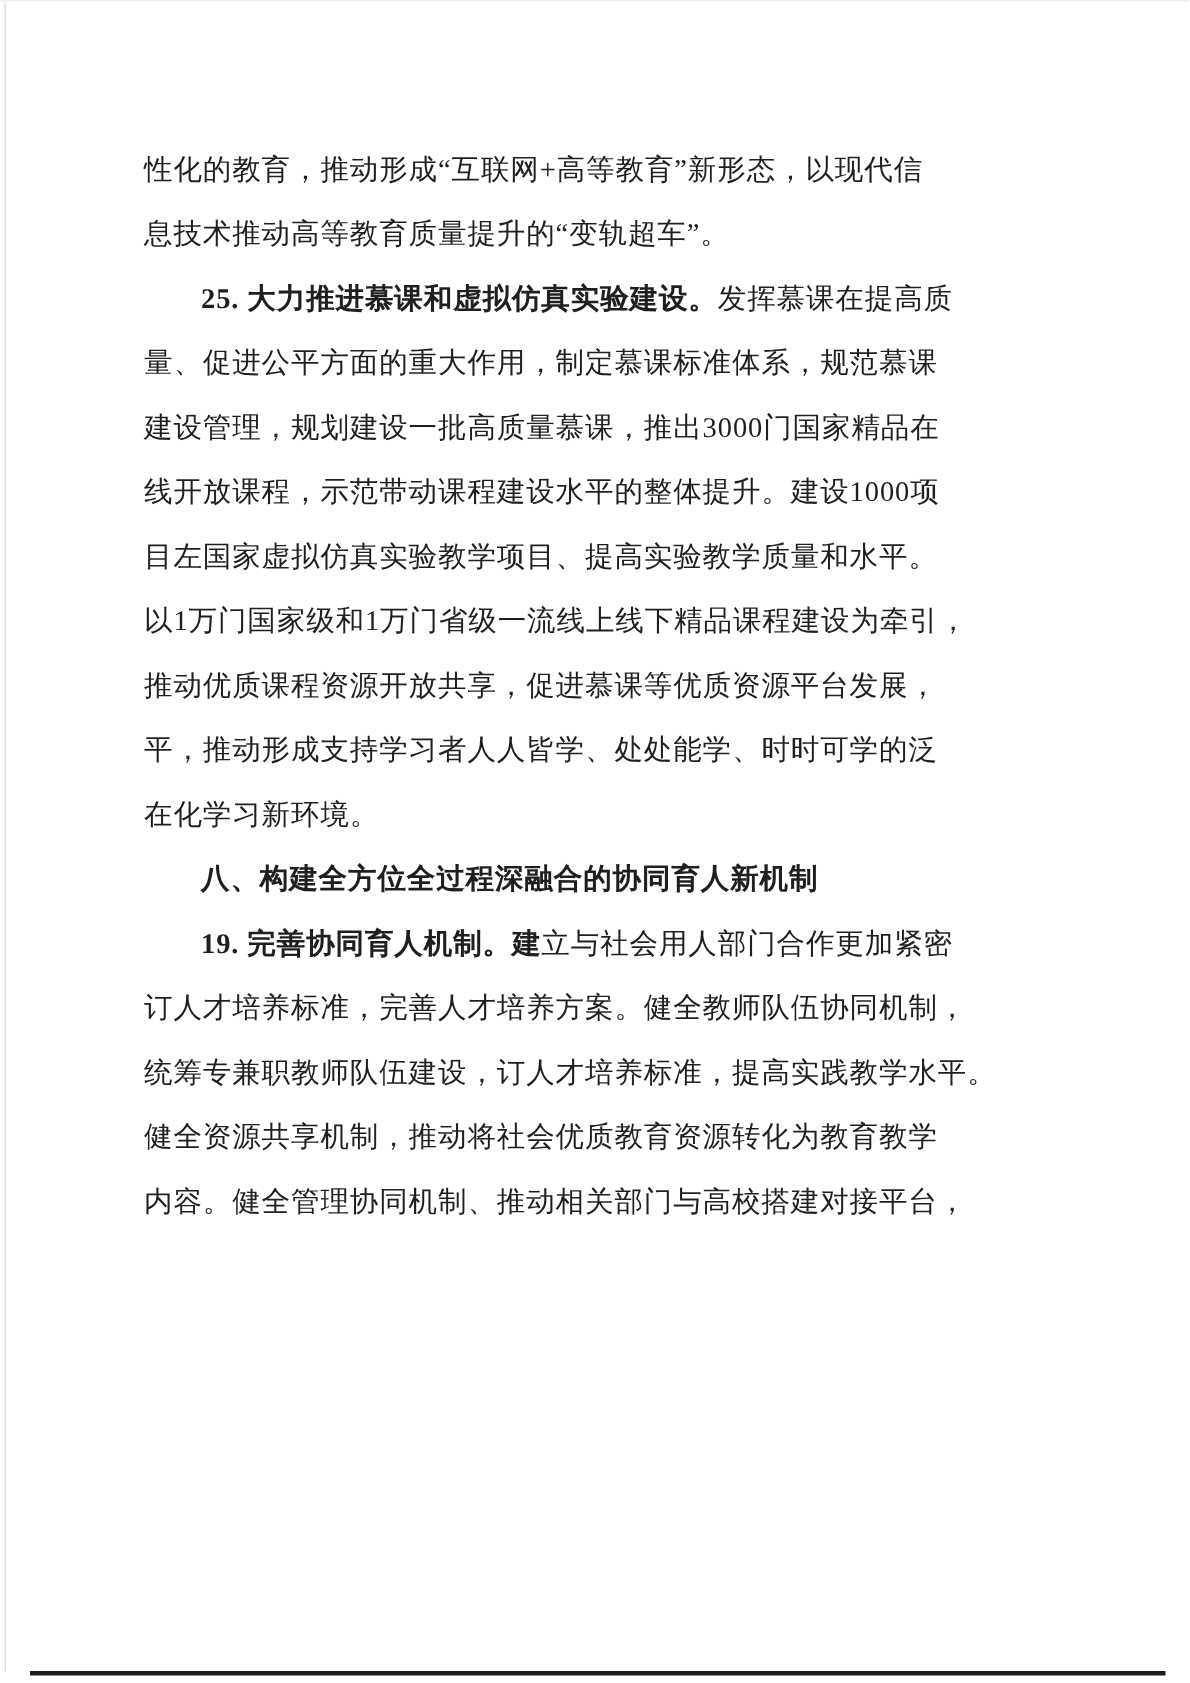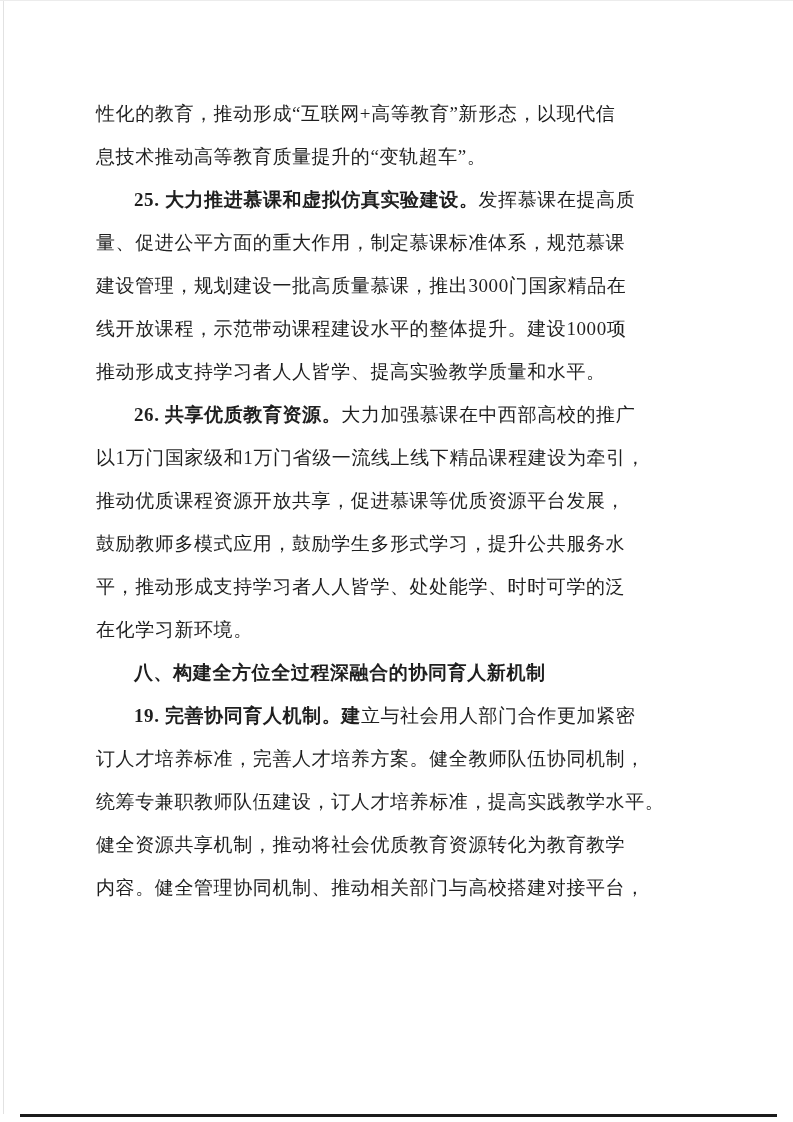--- a/index.html
+++ b/index.html
@@ -65,25 +65,23 @@
 <div class="page">
   <div class="left-edge"></div>
 
   <div class="textblock">
     <div class="line"><span class="lead"></span><span>性化的教育，推动形成“互联网+高等教育”新形态，以现代信</span></div>
     <div class="line"><span class="lead"></span><span>息技术推动高等教育质量提升的“变轨超车”。</span></div>
     <div class="line indent"><span class="lead">25. 大力推进慕课和虚拟仿真实验建设。</span><span>发挥慕课在提高质</span></div>
     <div class="line"><span class="lead"></span><span>量、促进公平方面的重大作用，制定慕课标准体系，规范慕课</span></div>
     <div class="line"><span class="lead"></span><span>建设管理，规划建设一批高质量慕课，推出3000门国家精品在</span></div>
     <div class="line"><span class="lead"></span><span>线开放课程，示范带动课程建设水平的整体提升。建设1000项</span></div>
-    <div class="line"><span class="lead"></span><span>推动形成支持学习者人人皆学、提高实验教学质量和水平。</span></div>
-    <div class="line indent"><span class="lead">26. 共享优质教育资源。</span><span>大力加强慕课在中西部高校的推广</span></div>
+    <div class="line"><span class="lead"></span><span>目左国家虚拟仿真实验教学项目、提高实验教学质量和水平。</span></div>
     <div class="line"><span class="lead"></span><span>以1万门国家级和1万门省级一流线上线下精品课程建设为牵引，</span></div>
     <div class="line"><span class="lead"></span><span>推动优质课程资源开放共享，促进慕课等优质资源平台发展，</span></div>
-    <div class="line"><span class="lead"></span><span>鼓励教师多模式应用，鼓励学生多形式学习，提升公共服务水</span></div>
     <div class="line"><span class="lead"></span><span>平，推动形成支持学习者人人皆学、处处能学、时时可学的泛</span></div>
     <div class="line"><span class="lead"></span><span>在化学习新环境。</span></div>
     <div class="line indent heading"><span>八、构建全方位全过程深融合的协同育人新机制</span></div>
     <div class="line indent"><span class="lead">19. 完善协同育人机制。建</span><span>立与社会用人部门合作更加紧密</span></div>
     <div class="line"><span class="lead"></span><span>订人才培养标准，完善人才培养方案。健全教师队伍协同机制，</span></div>
     <div class="line"><span class="lead"></span><span>统筹专兼职教师队伍建设，订人才培养标准，提高实践教学水平。</span></div>
     <div class="line"><span class="lead"></span><span>健全资源共享机制，推动将社会优质教育资源转化为教育教学</span></div>
     <div class="line"><span class="lead"></span><span>内容。健全管理协同机制、推动相关部门与高校搭建对接平台，</span></div>
   </div>
 

